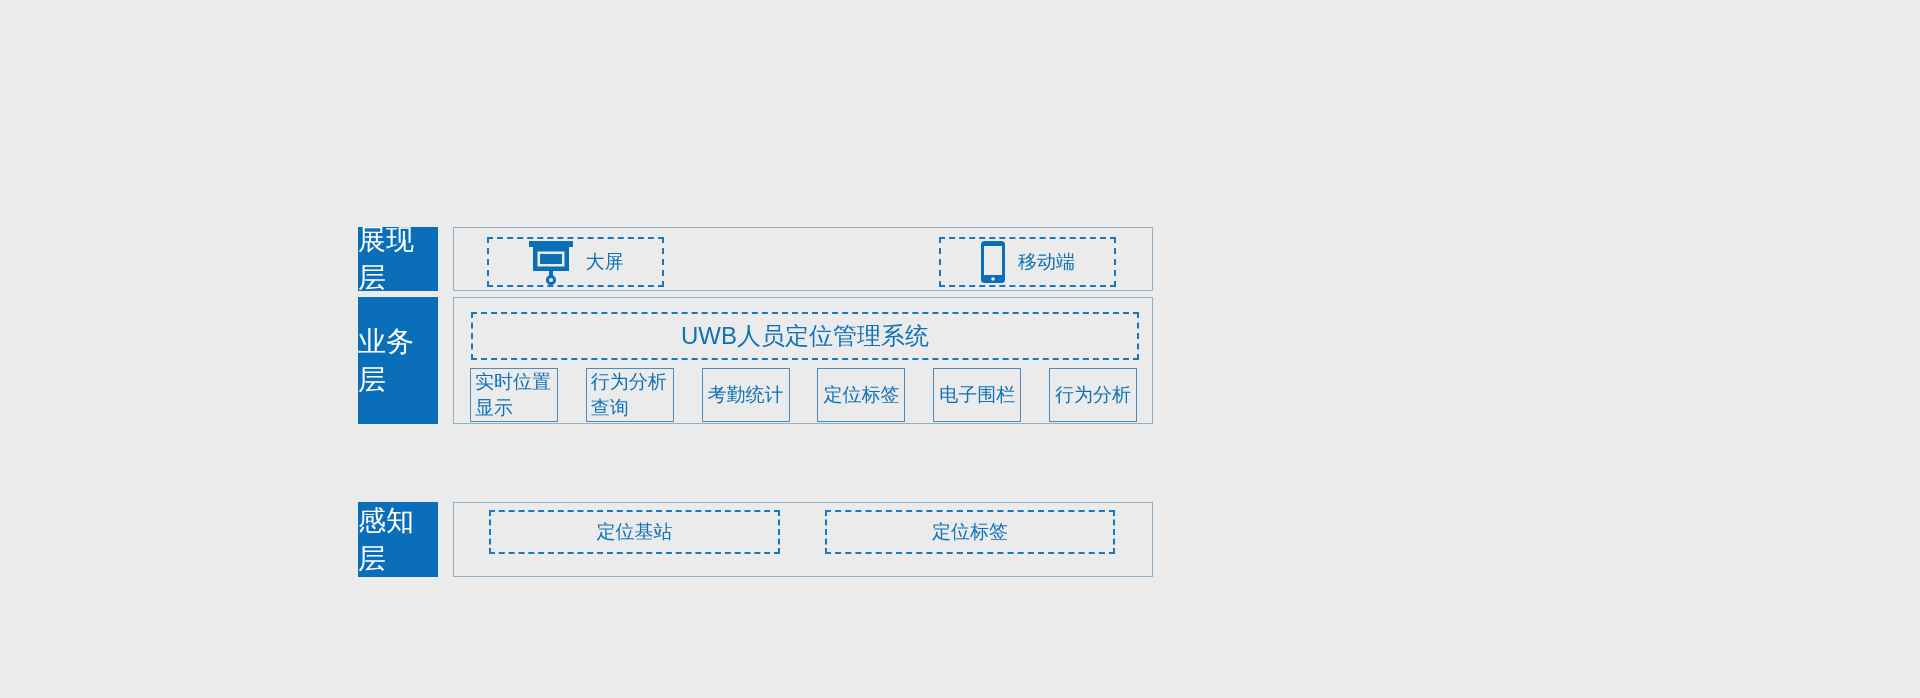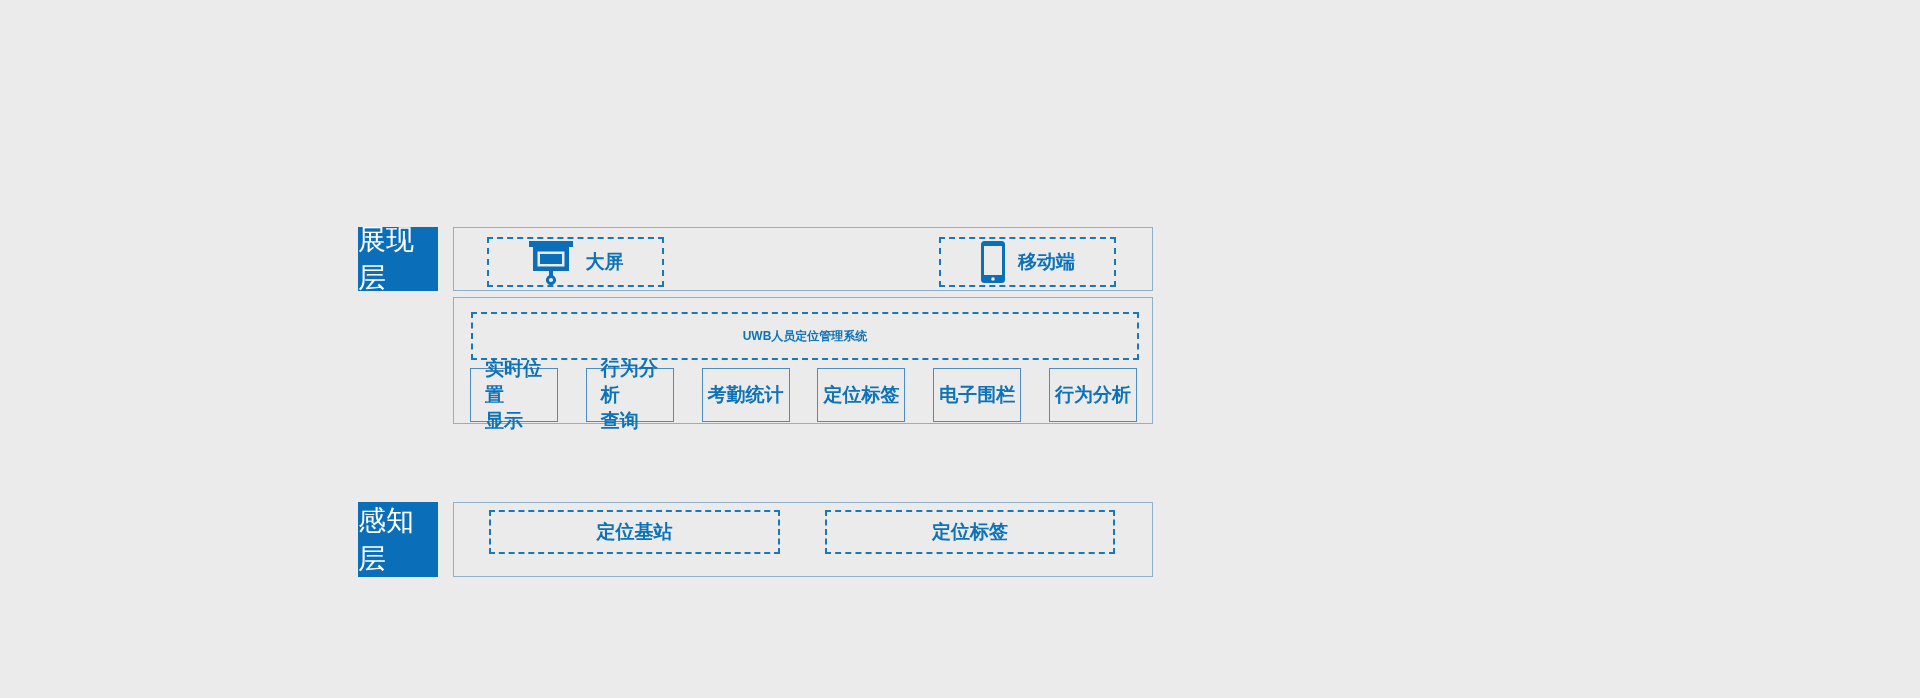--- a/index.html
+++ b/index.html
@@ -17,48 +17,48 @@
   .row-4{top:275px;height:75px}
 
   .row-label{
     position:absolute;left:0;top:0;bottom:0;width:80px;
     background:#0a6fb8;color:#ffffff;
     display:flex;align-items:center;justify-content:center;
     font-size:28px;
   }
   .row-content{
     position:absolute;left:95px;top:0;bottom:0;width:700px;
-    border:1.5px solid #8fb0c9;box-sizing:border-box;font-weight:bold;
+    border:1.5px solid #8fb0c9;box-sizing:border-box;
   }
   .dashedbox{
     position:absolute;
     border:2px dashed #1778bb;box-sizing:border-box;
     display:flex;align-items:center;justify-content:center;
     color:#0d72b7;font-size:19px;
   }
   .device-box{top:9px;height:50px;gap:12px}
   .device-box .icon{display:flex;align-items:center;justify-content:center}
   .box-screen{left:33px;width:177px}
   .box-pc{left:257px;width:176px}
   .box-mobile{left:485px;width:177px}
 
-  .uwb-box{left:17px;width:668px;top:14px;height:48px;font-size:12px}
+  .uwb-box{left:17px;width:668px;top:14px;height:48px;font-size:24px}
 
   .modules{
     position:absolute;left:16px;right:15px;top:70px;height:54px;
     display:flex;justify-content:space-between;
   }
   .module{
     width:88px;box-sizing:border-box;
     border:1.5px solid #4e8cbf;
     display:flex;align-items:center;justify-content:center;
     color:#0d72b7;font-size:19px;line-height:26px;
     white-space:pre-line;
   }
-  .module.two-line{justify-content:flex-start;padding-left:14px}
+  .module.two-line{justify-content:flex-start;padding-left:4px}
 
   .wifi-box{left:34px;width:632px;top:7px;height:44px}
   .box-station{left:35px;width:291px;top:7px;height:44px}
   .box-tag{left:371px;width:290px;top:7px;height:44px}
 
   svg{display:block}
 </style>
 </head>
 <body>
 
@@ -91,20 +91,21 @@
             <circle cx="13" cy="39" r="1.8" fill="#ebebeb"></circle>
           </svg>
         </span>
         <span>移动端</span>
       </div>
 
     </div>
   </div>
 
   <div class="row row-2">
+    <div class="row-label">业务层</div>
     <div class="row-content">
 
       <div class="dashedbox uwb-box">
         <span>UWB人员定位管理系统</span>
       </div>
 
       <div class="modules">
         <div class="module two-line">实时位置
 显示</div>
         <div class="module two-line">行为分析

